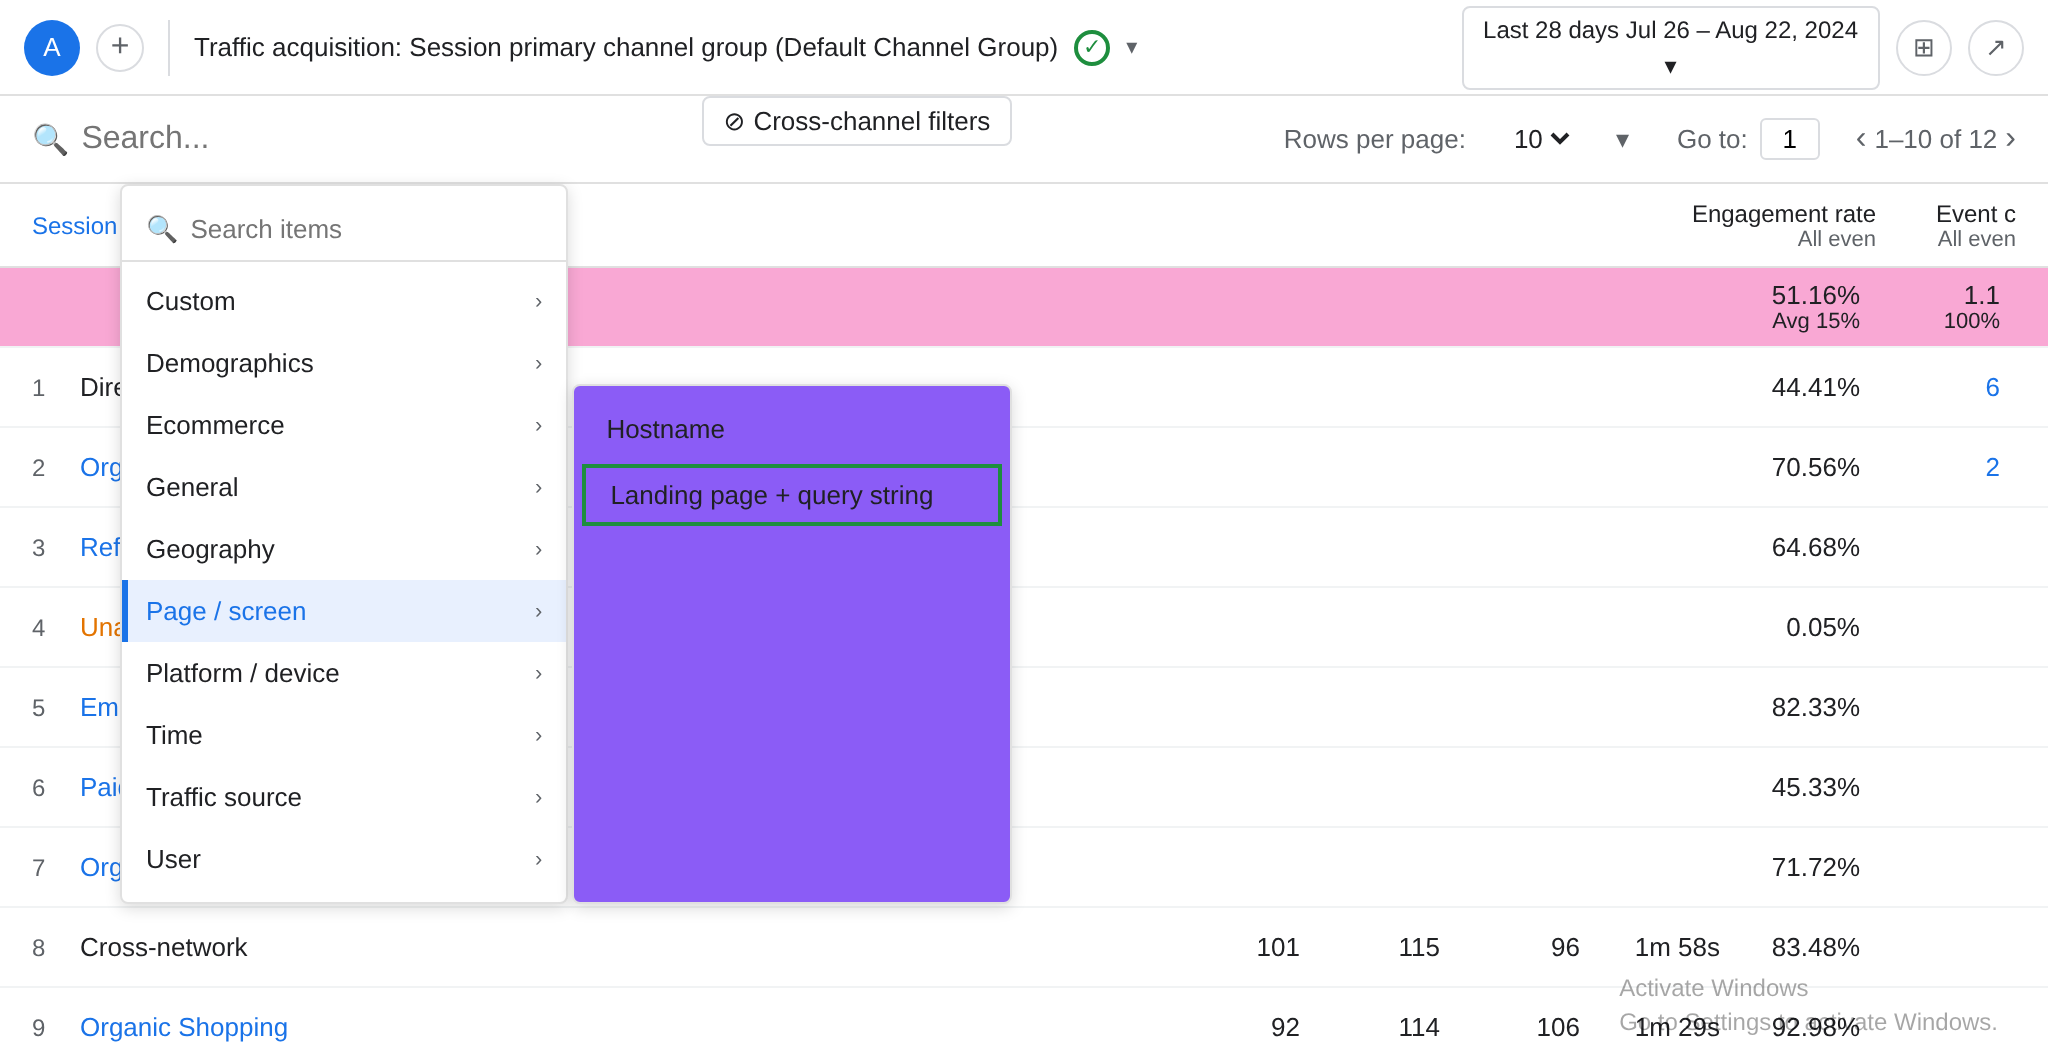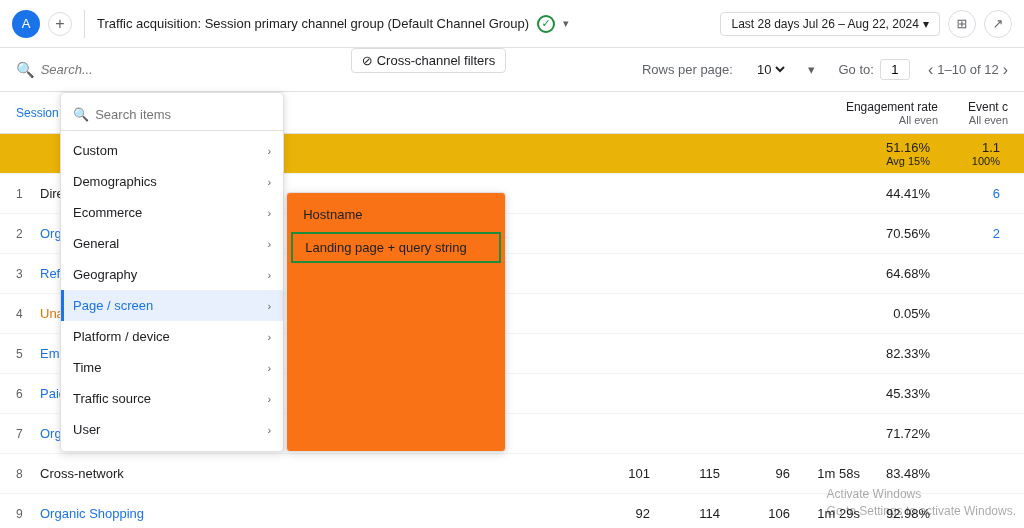--- a/index.html
+++ b/index.html
@@ -25,37 +25,37 @@
       flex: 1; font-size: 13px; color: #202124; display: flex; align-items: center; gap: 8px;
     }
     .check-circle {
       width: 18px; height: 18px; border-radius: 50%; border: 2px solid #1e8e3e;
       display: flex; align-items: center; justify-content: center; color: #1e8e3e; font-size: 11px;
     }
     .dropdown-arrow { color: #5f6368; font-size: 11px; cursor: pointer; }
     .top-bar-right { display: flex; align-items: center; gap: 8px; margin-left: auto; }
     .date-range {
       font-size: 12px; color: #202124; border: 1px solid #dadce0; border-radius: 4px;
-      padding: 4px 10px; cursor: pointer; display: flex; align-items: center; gap: 4px;
+      padding: 4px 10px; cursor: pointer; display: flex; align-items: center; gap: 4px; flex-direction: column;
     }
     .icon-btn {
       width: 28px; height: 28px; display: flex; align-items: center; justify-content: center;
       cursor: pointer; color: #5f6368; border-radius: 50%; border: 1px solid #dadce0;
     }
 
     
     .search-bar {
       display: flex; align-items: center; height: 44px; background: #fff;
       border-bottom: 1px solid #e0e0e0; padding: 0 16px; gap: 8px;
     }
     .search-input-wrap {
       display: flex; align-items: center; gap: 6px; flex: 1; max-width: 340px;
     }
     .search-icon-sm { color: #5f6368; font-size: 15px; }
-    .search-input { border: none; outline: none; font-size: 13px; color: #000000; width: 100%; background: transparent; font-style: italic; }
+    .search-input { border: none; outline: none; font-size: 16px; color: #000000; width: 100%; background: transparent; }
     .rows-per-page { margin-left: auto; display: flex; align-items: center; gap: 20px; font-size: 13px; color: #5f6368; }
     .rows-select { border: none; outline: none; background: transparent; font-size: 13px; color: #202124; cursor: pointer; }
     .goto { display: flex; align-items: center; gap: 6px; font-size: 13px; color: #5f6368; margin-left: 16px; }
     .goto-input { width: 30px; border: 1px solid #dadce0; border-radius: 3px; text-align: center; font-size: 13px; padding: 2px; }
     .pagination { display: flex; align-items: center; gap: 4px; margin-left: 10px; font-size: 13px; color: #5f6368; }
     .page-arrow { cursor: pointer; font-size: 16px; color: #5f6368; }
 
     
     .main-area { display: flex; flex-direction: column; height: calc(528px - 92px); position: relative; }
 
@@ -102,21 +102,21 @@
     .menu-search-input { border: none; outline: none; font-size: 13px; width: 100%; color: #202124; }
     .menu-item {
       display: flex; align-items: center; justify-content: space-between;
       padding: 8px 12px; cursor: pointer; font-size: 13px; color: #202124;
     }
     .menu-item.active { background: #e8f0fe; color: #1a73e8; border-left: 3px solid #1a73e8; padding-left: 9px; }
     .menu-arrow { font-size: 11px; color: #5f6368; }
 
     
     .submenu-panel {
-      background: #f97316; border: 1px solid #e0e0e0; border-radius: 4px;
+      background: #8b5cf6; border: 1px solid #e0e0e0; border-radius: 4px;
       min-width: 220px; box-shadow: 0 2px 8px rgba(0,0,0,0.15);
       padding: 6px 0; margin-left: 2px; margin-top: 100px;
     }
     .submenu-item {
       display: flex; align-items: center; padding: 8px 16px;
       cursor: pointer; font-size: 13px; color: #202124;
     }
     .submenu-item.highlighted {
       border: 2px solid #1e8e3e; border-radius: 0; margin: 2px 4px; padding: 6px 12px;
       color: #202124;
@@ -124,21 +124,21 @@
 
     
     .filter-btn {
       display: flex; align-items: center; gap: 4px; border: 1px solid #dadce0;
       border-radius: 4px; padding: 4px 10px; cursor: pointer; font-size: 13px;
       color: #202124; background: #fff; margin-left: auto;
     }
 
     
     .watermark {
-      position: absolute; bottom: 8px; right: 8px; font-size: 12px;
+      position: absolute; bottom: 8px; right: 25px; font-size: 12px;
       color: rgba(0,0,0,0.35); line-height: 1.4;
     }
   </style>
 </head>
 <body>
 
 <div class="top-bar">
   <div class="avatar-circle">A</div>
   <div class="add-btn">+</div>
   <div class="separator"></div>
@@ -193,21 +193,21 @@
     <div class="col-right">
       <span class="col-right-label">Engagement rate</span>
       <span class="col-right-sub">All even</span>
     </div>
     <div class="col-right" style="min-width:70px;">
       <span class="col-right-label">Event c</span>
       <span class="col-right-sub">All even</span>
     </div>
   </div>
 
-  <div class="table-row" style="background:#eab308;font-size:12px;color:#5f6368;">
+  <div class="table-row" style="background:#f9a8d4;font-size:12px;color:#5f6368;">
     <div class="row-num"></div>
     <div style="flex:0 0 176px;"></div>
     <div style="flex:1;"></div>
     <div class="cell">
       <div>51.16%</div>
       <div style="font-size:11px;">Avg 15%</div>
     </div>
     <div class="cell">
       <div>1.1</div>
       <div style="font-size:11px;">100%</div>

